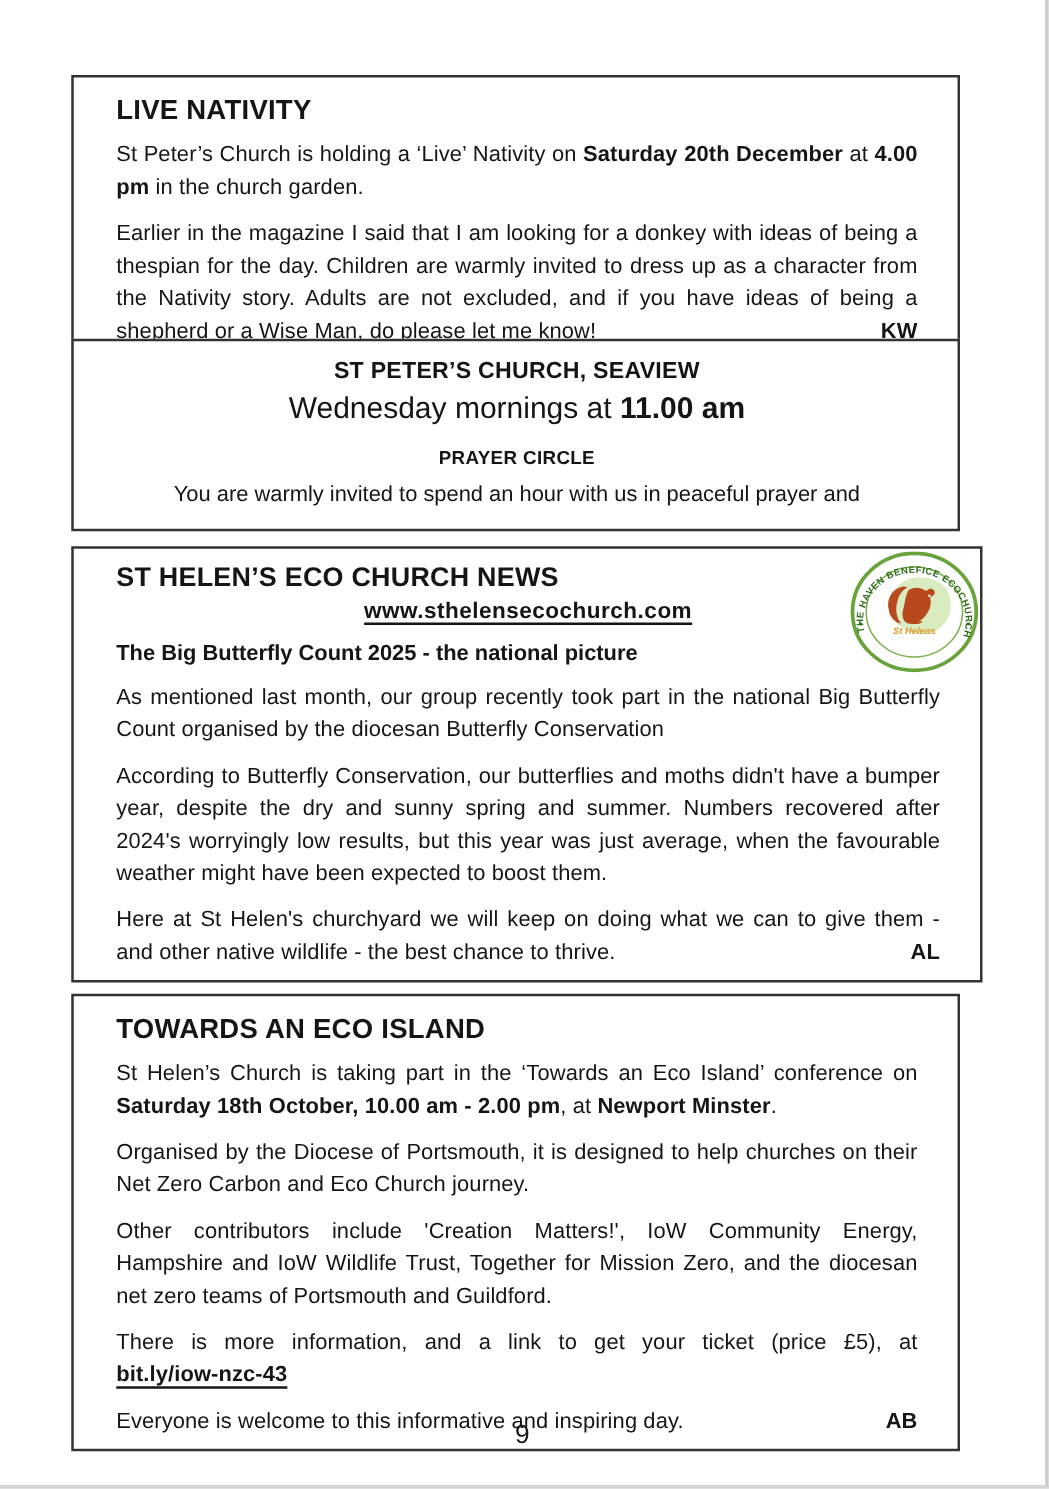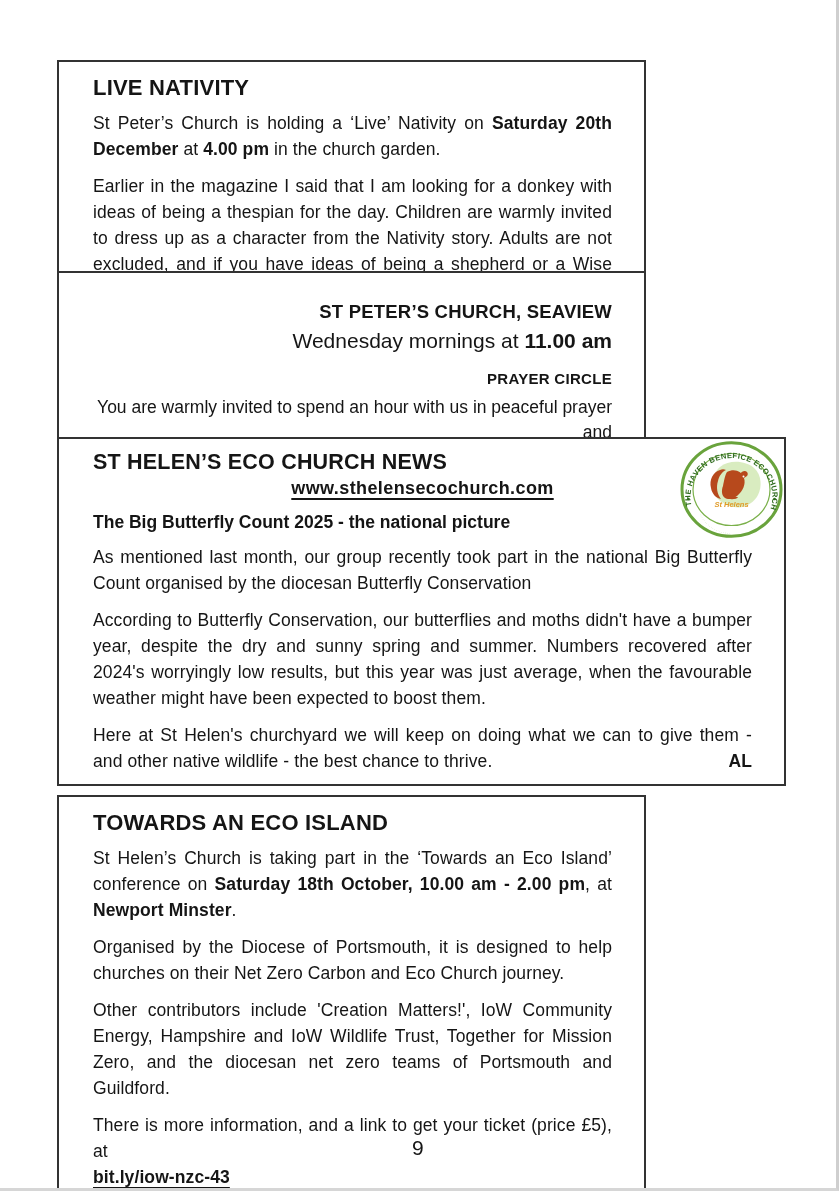--- a/index.html
+++ b/index.html
@@ -11,27 +11,27 @@
     color: #151515;
     border-right: 3px solid #cfcfcf;
     border-bottom: 3px solid #d6d6d6;
     overflow: hidden;
   }
   .page { position: absolute; inset: 0; }
 
   .box {
     position: absolute;
     left: 57px;
-    width: 589px;
+    width: 711px;
     background: #ffffff;
     border: 2px solid #333333;
     padding: 8px 32px 10px 34px;
   }
   #box-live   { top: 60px;  min-height: 198px; }
-  #box-prayer { top: 271px; min-height: 154px; text-align: right; padding-top: 28px; }
+  #box-prayer { top: 271px; min-height: 154px; text-align: center; padding-top: 12px; }
   #box-eco    { top: 437px; min-height: 345px; width: 729px; }
   #box-island { top: 795px; min-height: 323px; }
 
   .article-title {
     font-size: 22px;
     font-weight: bold;
     letter-spacing: 0.2px;
     margin: 5px 0 9px 0;
   }
   .body-text {
@@ -39,21 +39,21 @@
     line-height: 26px;
     text-align: justify;
     letter-spacing: 0.1px;
     margin-bottom: 11px;
   }
   .body-text:last-child { margin-bottom: 0; }
   .initials { float: right; font-weight: bold; }
 
   
   .pc-heading { font-size: 18.5px; font-weight: bold; margin-bottom: 6px; letter-spacing: 0.2px; }
-  .pc-line    { font-size: 21px; margin-bottom: 17px; }
+  .pc-line    { font-size: 24px; margin-bottom: 17px; }
   .pc-title   { font-size: 15px; font-weight: bold; margin: 6px 0 8px 0; letter-spacing: 0.3px; }
   .pc-invite  { font-size: 17.5px; line-height: 25px; }
   .pc-gap     { display: inline-block; width: 58px; }
 
   
   .eco-title { text-align: left; font-size: 21.5px; font-weight: bold; margin: 3px 0 3px 0; letter-spacing: 0.2px; }
   .eco-site-wrap { text-align: center; margin-bottom: 13px; }
   .doc-link {
     color: inherit;
     font-weight: bold;

